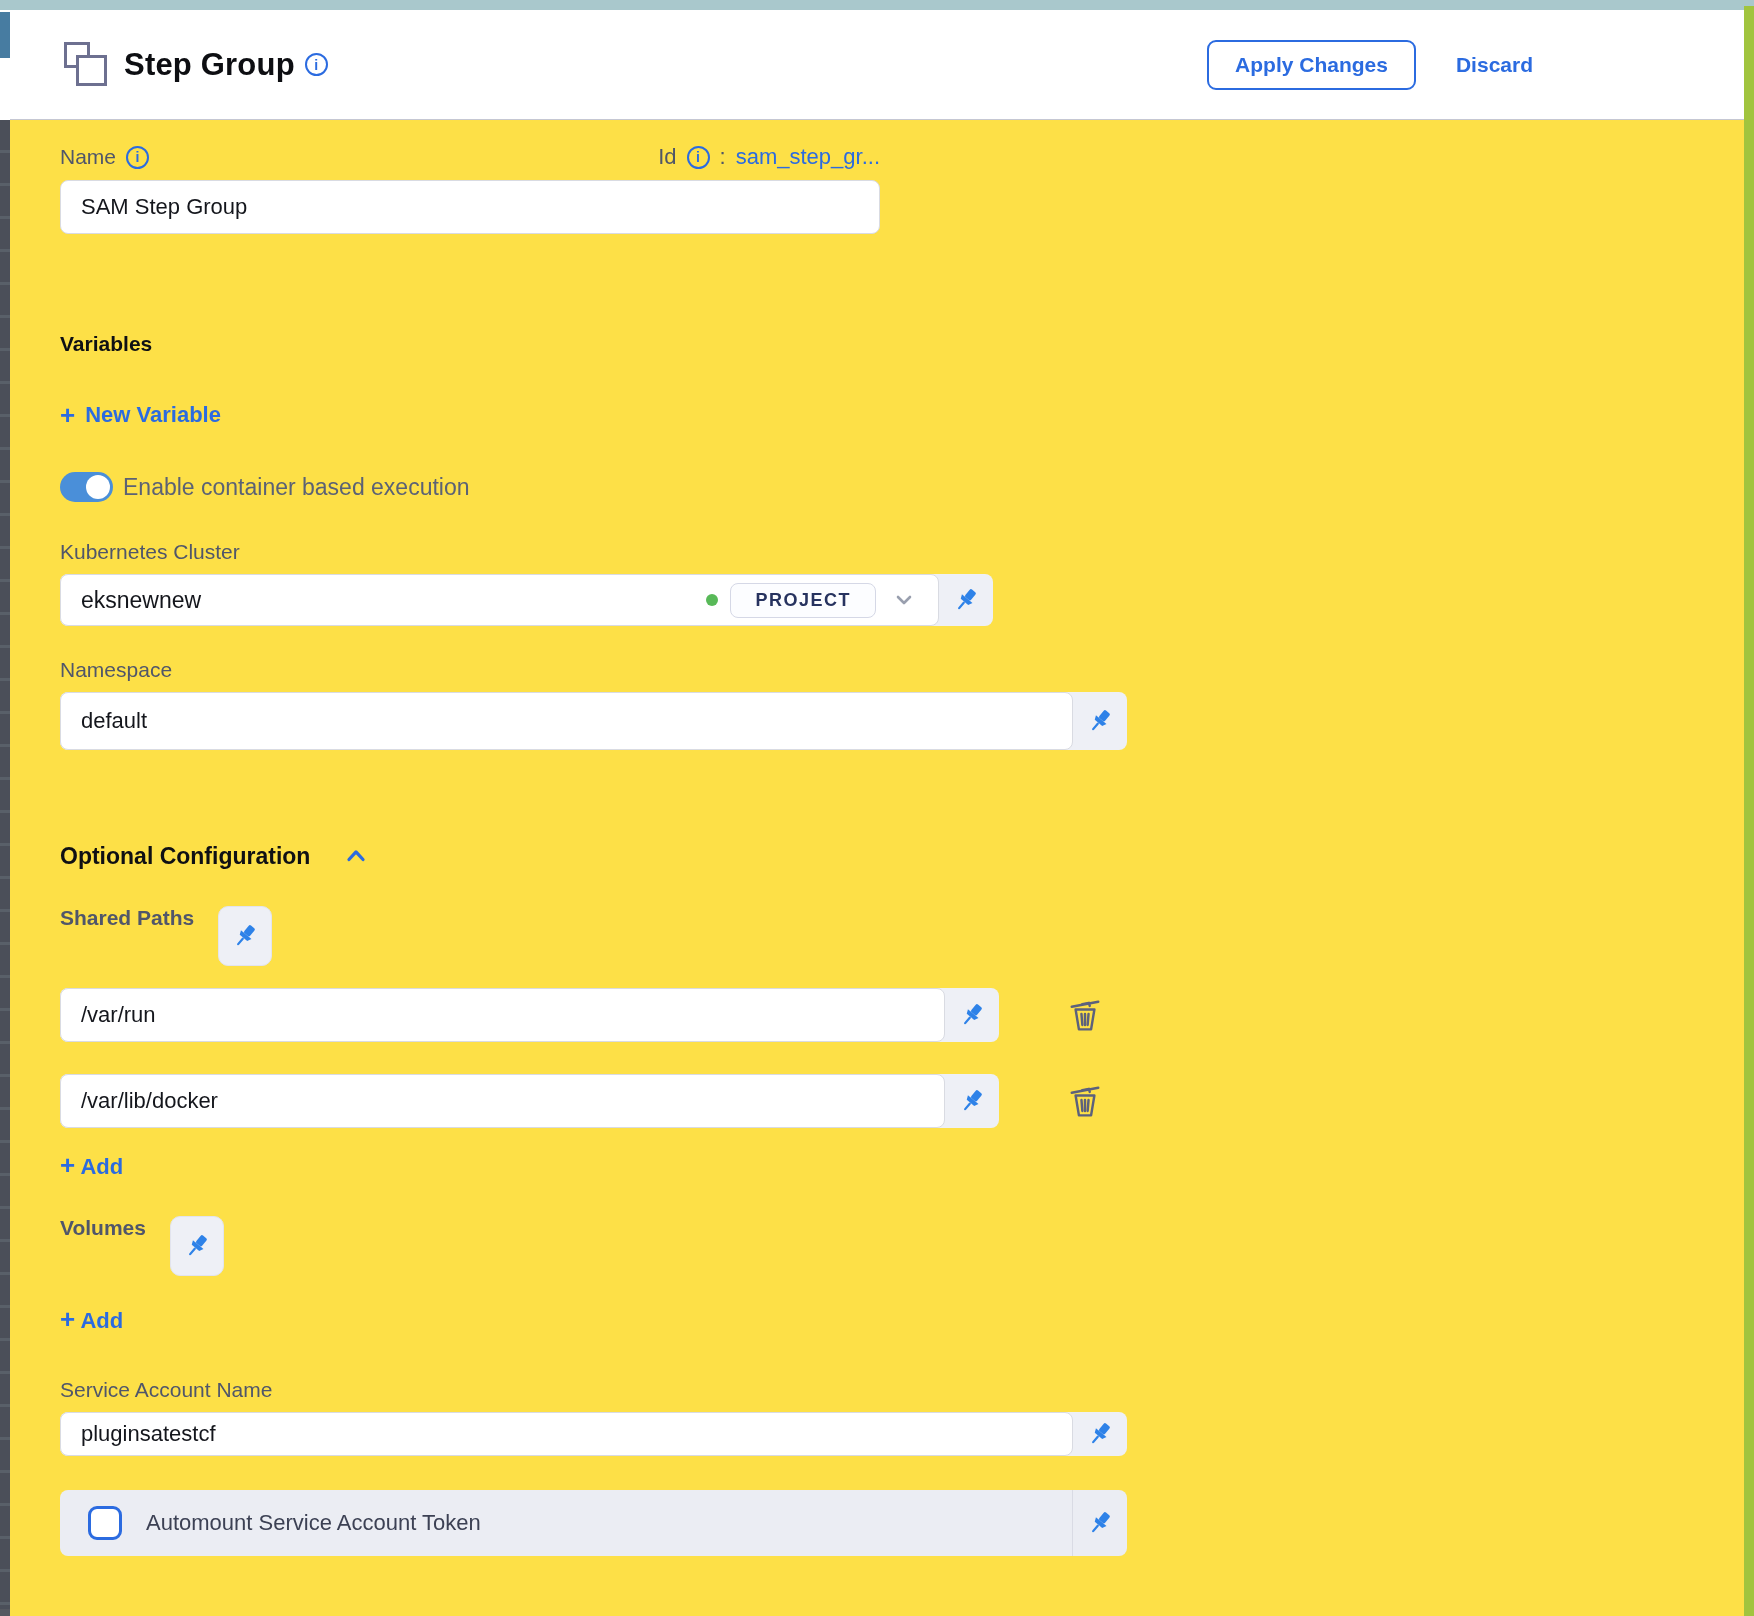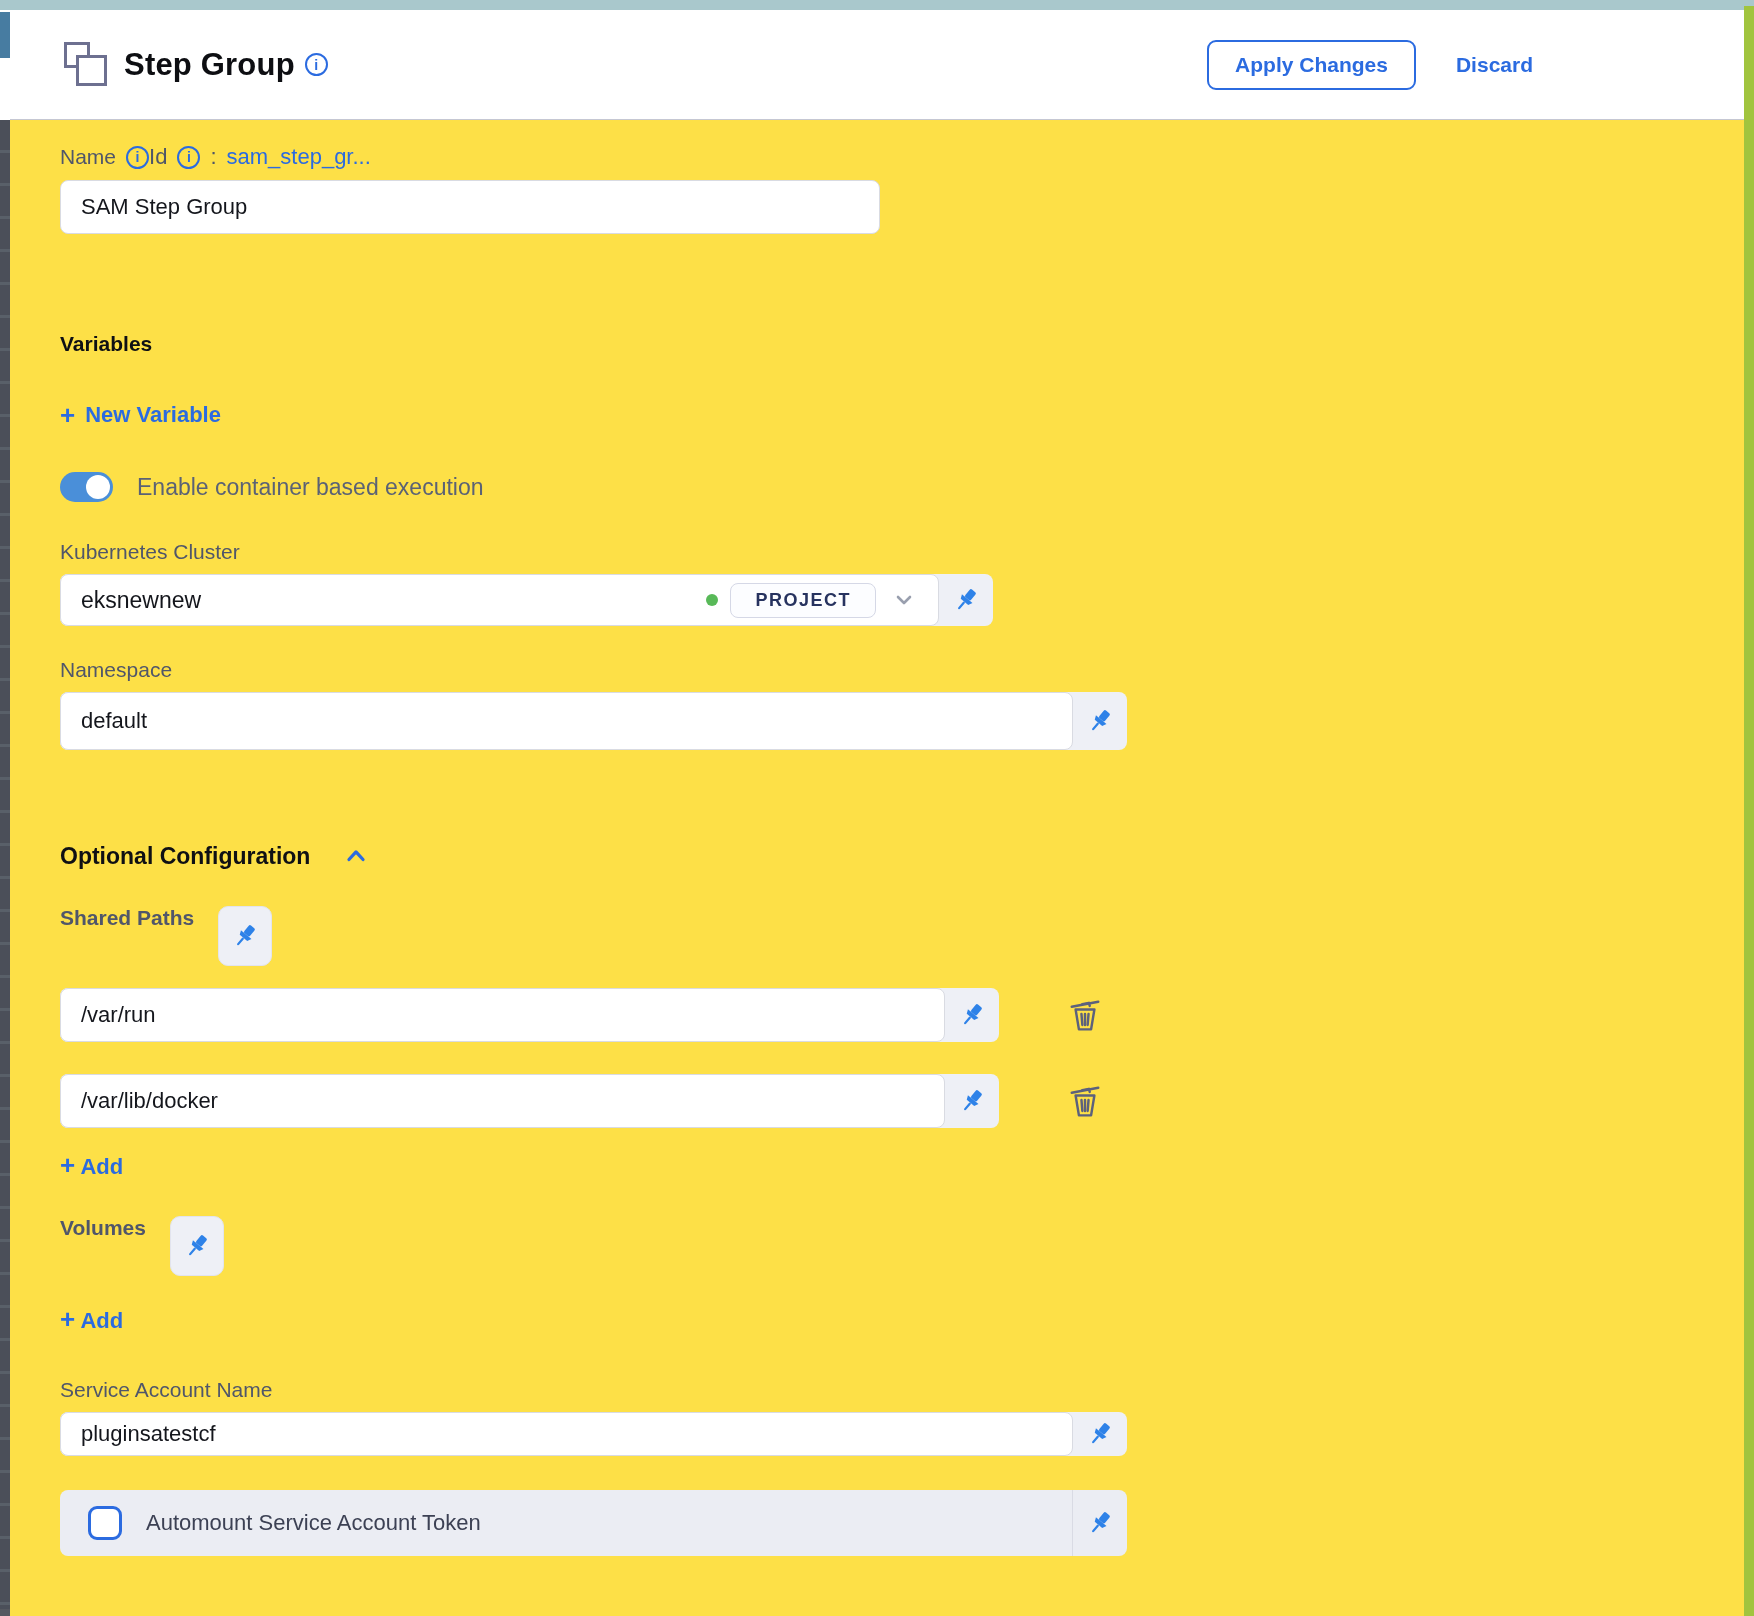--- a/index.html
+++ b/index.html
@@ -33,34 +33,34 @@
     font-size:21px; font-weight:700; padding:11px 26px; cursor:pointer; font-family:inherit; }
   .discard-btn { color:#2b6be0; font-size:21px; font-weight:700; margin-left:40px; cursor:pointer; }
 
   .panel-body { padding:22px 0 0 50px; }
 
   .field-label { font-size:21px; color:#50566a; }
   .section-heading { font-size:21px; font-weight:700; color:#0f1014; }
   .blue-link { color:#2b6be0; font-size:22px; font-weight:600; cursor:pointer; display:inline-flex; align-items:center; gap:10px; }
   .blue-link .plus { font-size:26px; font-weight:600; line-height:1; }
 
-  .name-row { width:820px; display:flex; align-items:center; height:30px; }
+  .name-row { width:820px; display:flex; align-items:center; justify-content:space-between; height:30px; }
   .name-left, .id-right { display:flex; align-items:center; gap:10px; }
   .id-label { font-size:22px; color:#4f5668; }
   .id-colon { font-size:22px; color:#4f5668; }
   .id-value { font-size:22px; color:#2b6be0; cursor:pointer; }
 
   .text-input { font-family:inherit; font-size:22px; color:#14161c; background:#fff;
     border:1px solid #d9dbe2; border-radius:8px; height:100%; width:100%; padding:0 20px; outline:none; }
   .name-input-wrap { margin-top:8px; width:820px; height:54px; }
 
   .variables-heading { margin-top:98px; }
   .new-variable { margin-top:46px; }
 
-  .toggle-row { margin-top:42px; display:flex; align-items:center; gap:24px; height:34px; }
+  .toggle-row { margin-top:42px; display:flex; align-items:center; gap:10px; height:34px; }
   .toggle { width:53px; height:30px; border-radius:16px; background:#4a8fd9; position:relative; cursor:pointer; flex:0 0 auto; }
   .toggle .knob { position:absolute; right:3px; top:3px; width:24px; height:24px; border-radius:50%; background:#fff; }
   .toggle-label { font-size:23px; color:#5b6275; }
 
   .input-group { background:#eef0f6; border-radius:8px; display:flex; align-items:stretch; }
   .input-group .grow { flex:1; position:relative; }
   .suffix { width:54px; display:flex; align-items:center; justify-content:center; cursor:pointer; }
 
   .k8s-label { margin-top:36px; margin-bottom:10px; }
   .k8s-group { width:933px; height:52px; }

